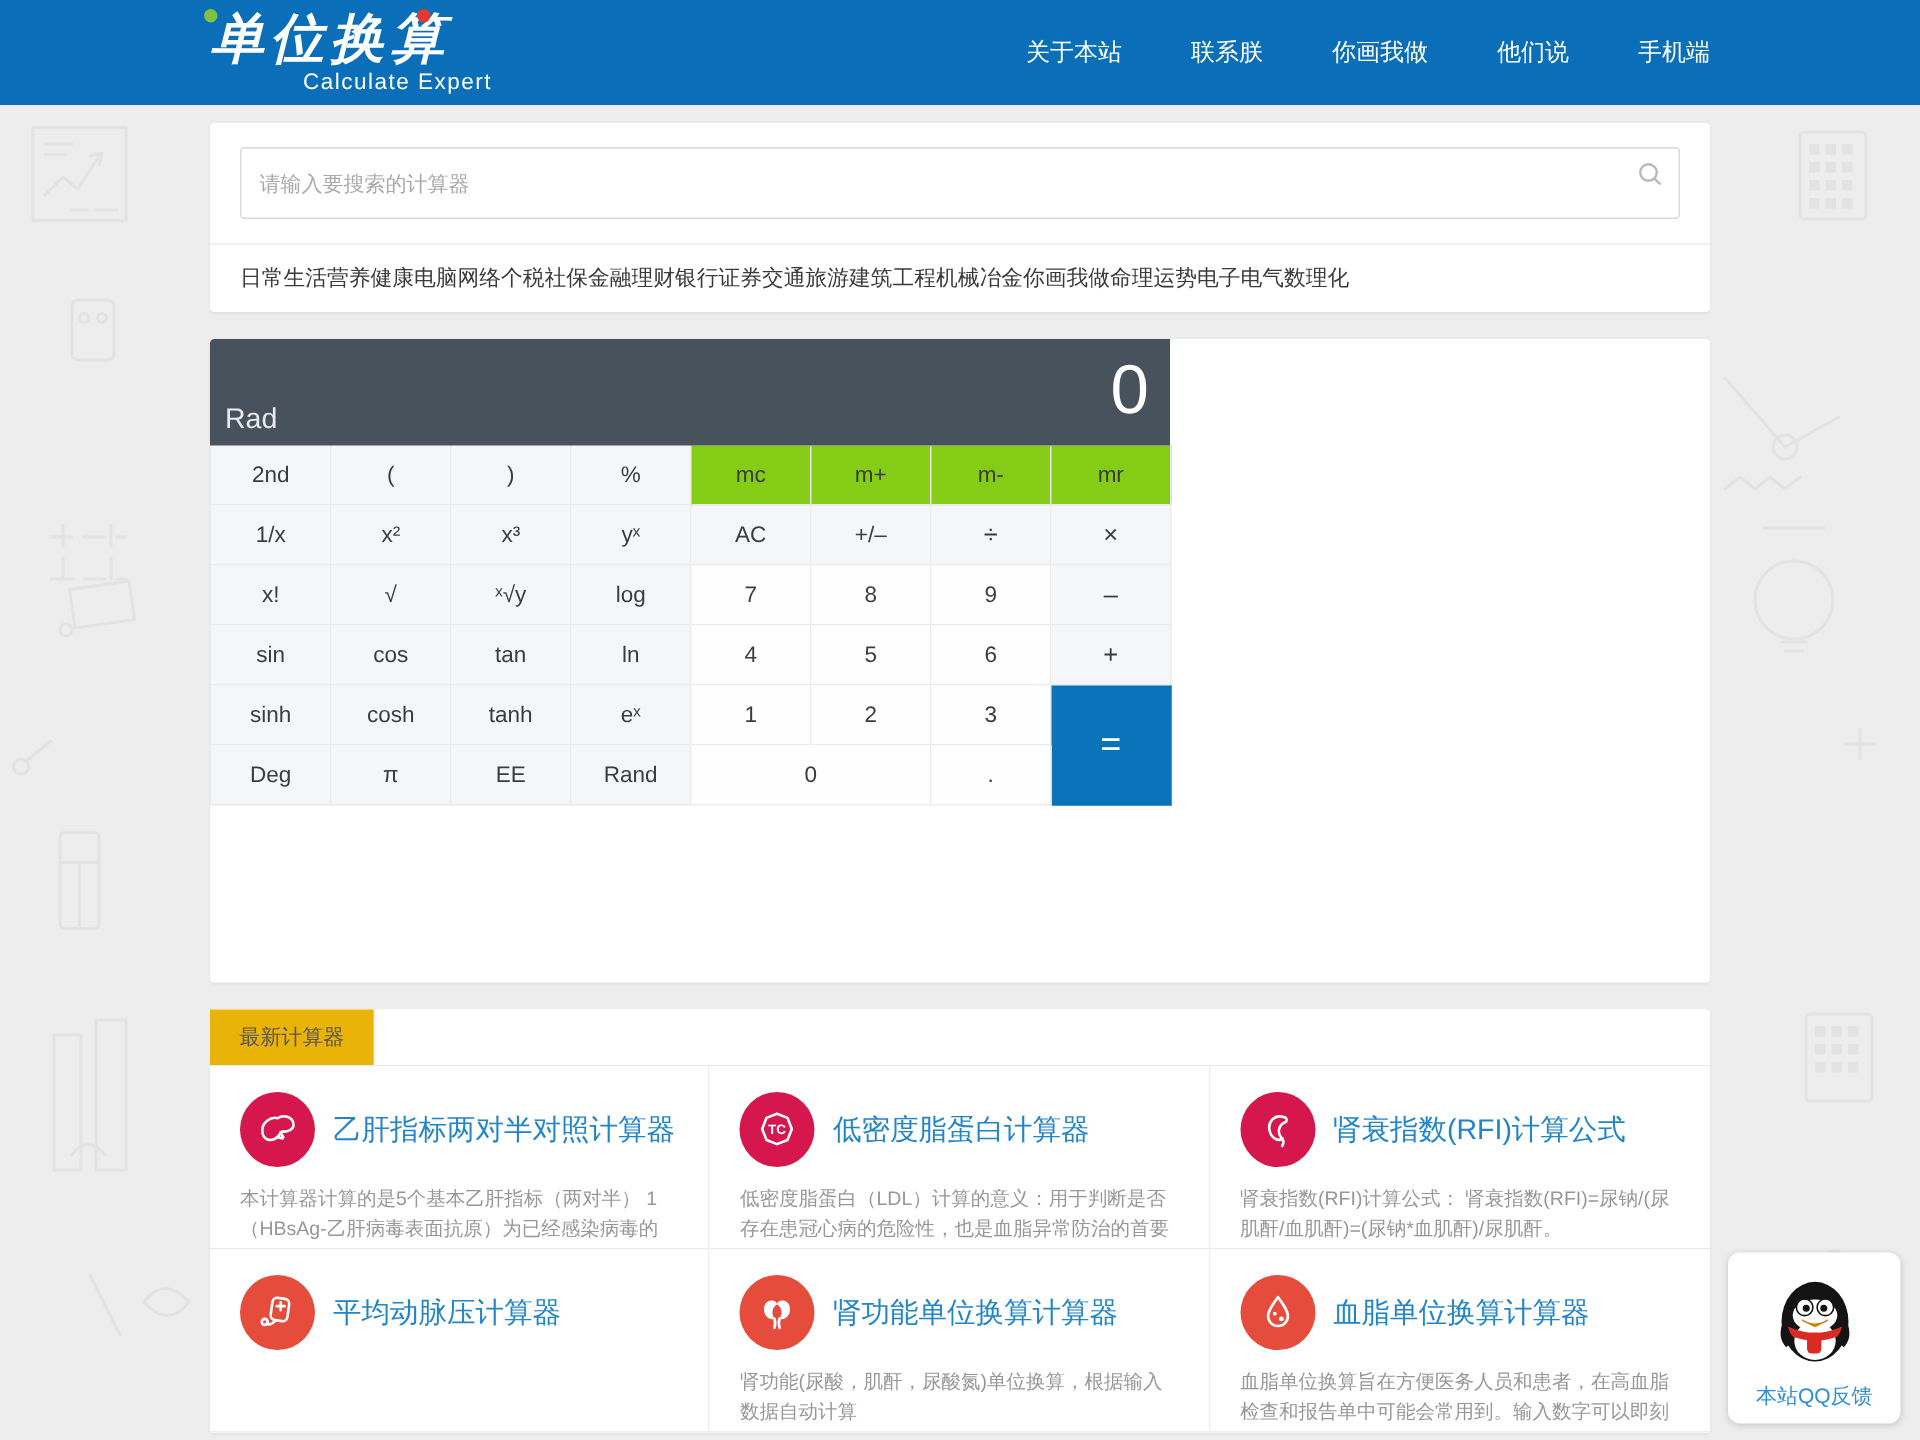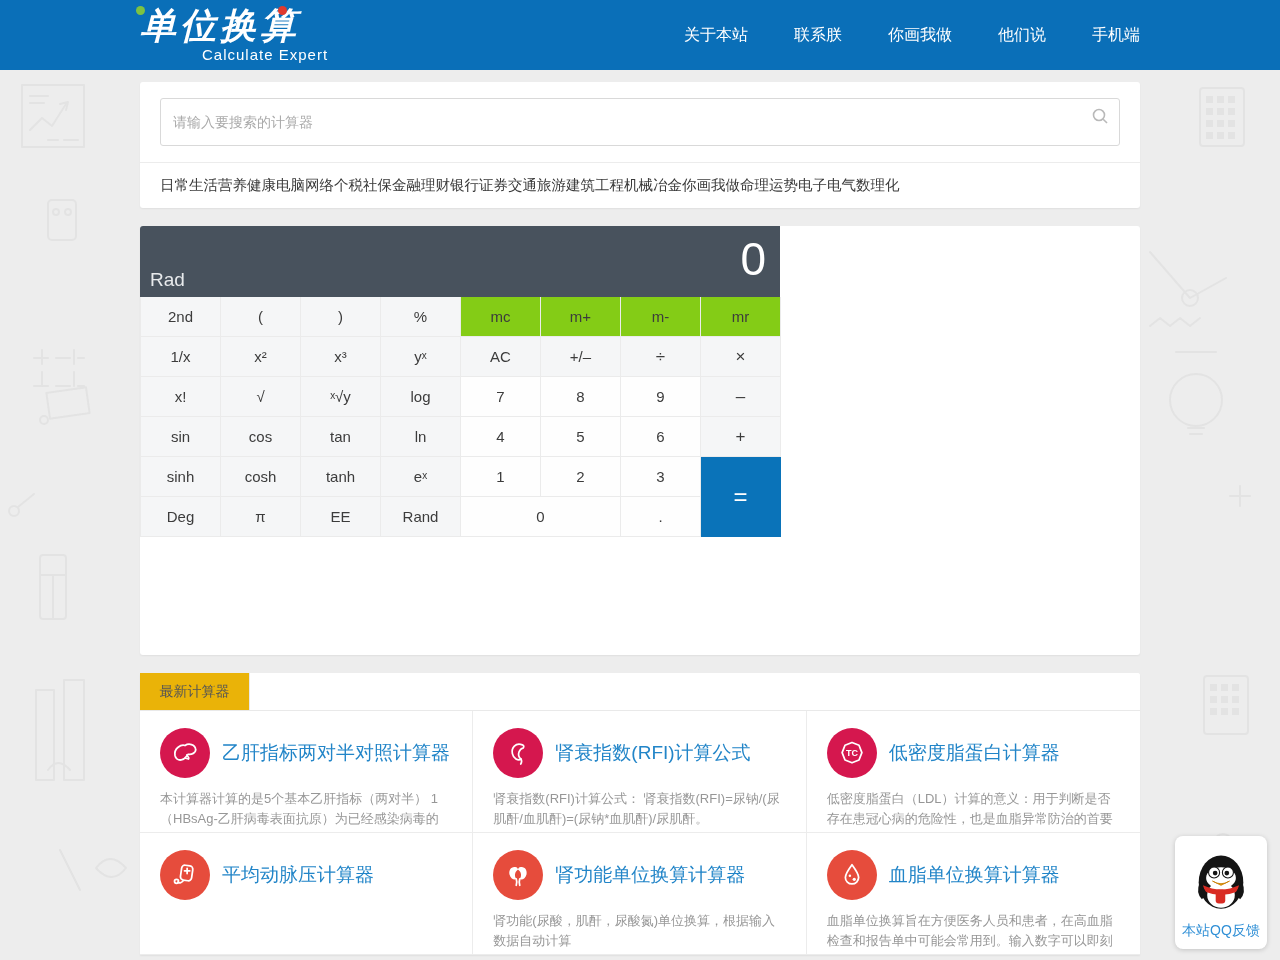--- a/index.html
+++ b/index.html
@@ -91,21 +91,21 @@
   }
   .card-ico svg { width:30px; height:30px; }
   .card-title { margin-left:12px; font-size:19px; color:#2285c8; white-space:nowrap; overflow:hidden; }
   .card-desc {
     margin-top:11px; font-size:13px; line-height:20px; color:#979797;
     max-height:40px; overflow:hidden;
   }
 
   
   .qq-widget {
-    position:fixed; right:13px; bottom:11px; width:92px; z-index:5;
+    position:fixed; right:13px; bottom:11px; width:115px; z-index:5;
     background:#fff; border-radius:8px; box-shadow:0 1px 5px rgba(0,0,0,0.18);
     text-align:center; padding:10px 6px 9px 6px; cursor:pointer;
   }
   .qq-widget svg { width:68px; height:68px; }
   .qq-label { font-size:14px; color:#2f8fd6; margin-top:4px; white-space:nowrap; }
 </style>
 </head>
 <body>
 
 <svg id="doodles" width="1280" height="960" fill="none" stroke="#e2e2e2" stroke-width="2" stroke-linecap="round" stroke-linejoin="round">
@@ -298,39 +298,39 @@
                 </svg>
               </span>
               <span class="card-title">乙肝指标两对半对照计算器</span>
             </div>
             <div class="card-desc">本计算器计算的是5个基本乙肝指标（两对半） 1（HBsAg-乙肝病毒表面抗原）为已经感染病毒的</div>
           </div>
           <div class="card">
             <div class="card-head">
               <span class="card-ico" style="background: rgb(213, 23, 78);">
                 <svg viewBox="0 0 24 24" fill="none" stroke="#fff" stroke-width="1.4" stroke-linecap="round" stroke-linejoin="round">
+                  <path d="M12 3.6 L17.6 5.8 L19.9 11.7 L17.6 17.6 L12 19.8 L6.4 17.6 L4.1 11.7 L6.4 5.8 Z"></path>
+                  <text x="12" y="14.3" font-size="7.2" font-weight="bold" fill="#fff" stroke="none" text-anchor="middle" font-family="Liberation Sans,sans-serif">TC</text>
+                </svg>
+              </span>
+              <span class="card-title">低密度脂蛋白计算器</span>
+            </div>
+            <div class="card-desc">低密度脂蛋白（LDL）计算的意义：用于判断是否存在患冠心病的危险性，也是血脂异常防治的首要</div>
+          </div>
+          <div class="card">
+            <div class="card-head">
+              <span class="card-ico" style="background: rgb(213, 23, 78);">
+                <svg viewBox="0 0 24 24" fill="none" stroke="#fff" stroke-width="1.4" stroke-linecap="round" stroke-linejoin="round">
                   <path d="M15.5 5.5 C10 3.5 6.5 8 7.5 12.5 C8.3 16.5 12 18.5 14.5 17 C13 15.8 12 13.5 12.8 11.2 C13.4 9.5 14.6 8.4 16.2 8 C17 6.8 16.6 5.9 15.5 5.5 Z"></path>
                   <path d="M14.5 17 C15.2 18.6 15 19.6 14.2 20.8"></path>
                 </svg>
               </span>
               <span class="card-title">肾衰指数(RFI)计算公式</span>
             </div>
             <div class="card-desc">肾衰指数(RFI)计算公式： 肾衰指数(RFI)=尿钠/(尿肌酐/血肌酐)=(尿钠*血肌酐)/尿肌酐。</div>
-          </div>
-          <div class="card">
-            <div class="card-head">
-              <span class="card-ico" style="background: rgb(213, 23, 78);">
-                <svg viewBox="0 0 24 24" fill="none" stroke="#fff" stroke-width="1.4" stroke-linecap="round" stroke-linejoin="round">
-                  <path d="M12 3.6 L17.6 5.8 L19.9 11.7 L17.6 17.6 L12 19.8 L6.4 17.6 L4.1 11.7 L6.4 5.8 Z"></path>
-                  <text x="12" y="14.3" font-size="7.2" font-weight="bold" fill="#fff" stroke="none" text-anchor="middle" font-family="Liberation Sans,sans-serif">TC</text>
-                </svg>
-              </span>
-              <span class="card-title">低密度脂蛋白计算器</span>
-            </div>
-            <div class="card-desc">低密度脂蛋白（LDL）计算的意义：用于判断是否存在患冠心病的危险性，也是血脂异常防治的首要</div>
           </div>
           <div class="card">
             <div class="card-head">
               <span class="card-ico" style="background: rgb(230, 76, 60);">
                 <svg viewBox="0 0 24 24" fill="none" stroke="#fff" stroke-width="1.4" stroke-linecap="round" stroke-linejoin="round">
                   <rect x="8.8" y="4.4" width="9" height="12" rx="2.6" transform="rotate(8 13.3 10.4)"></rect>
                   <path d="M10.6 16.6 C9 18.4 7.2 18.8 6.2 17.8"></path>
                   <circle cx="5.2" cy="17" r="1.6"></circle>
                   <path d="M11.6 8.6 h4.2 M13.7 6.6 v4.2"></path>
                 </svg>

